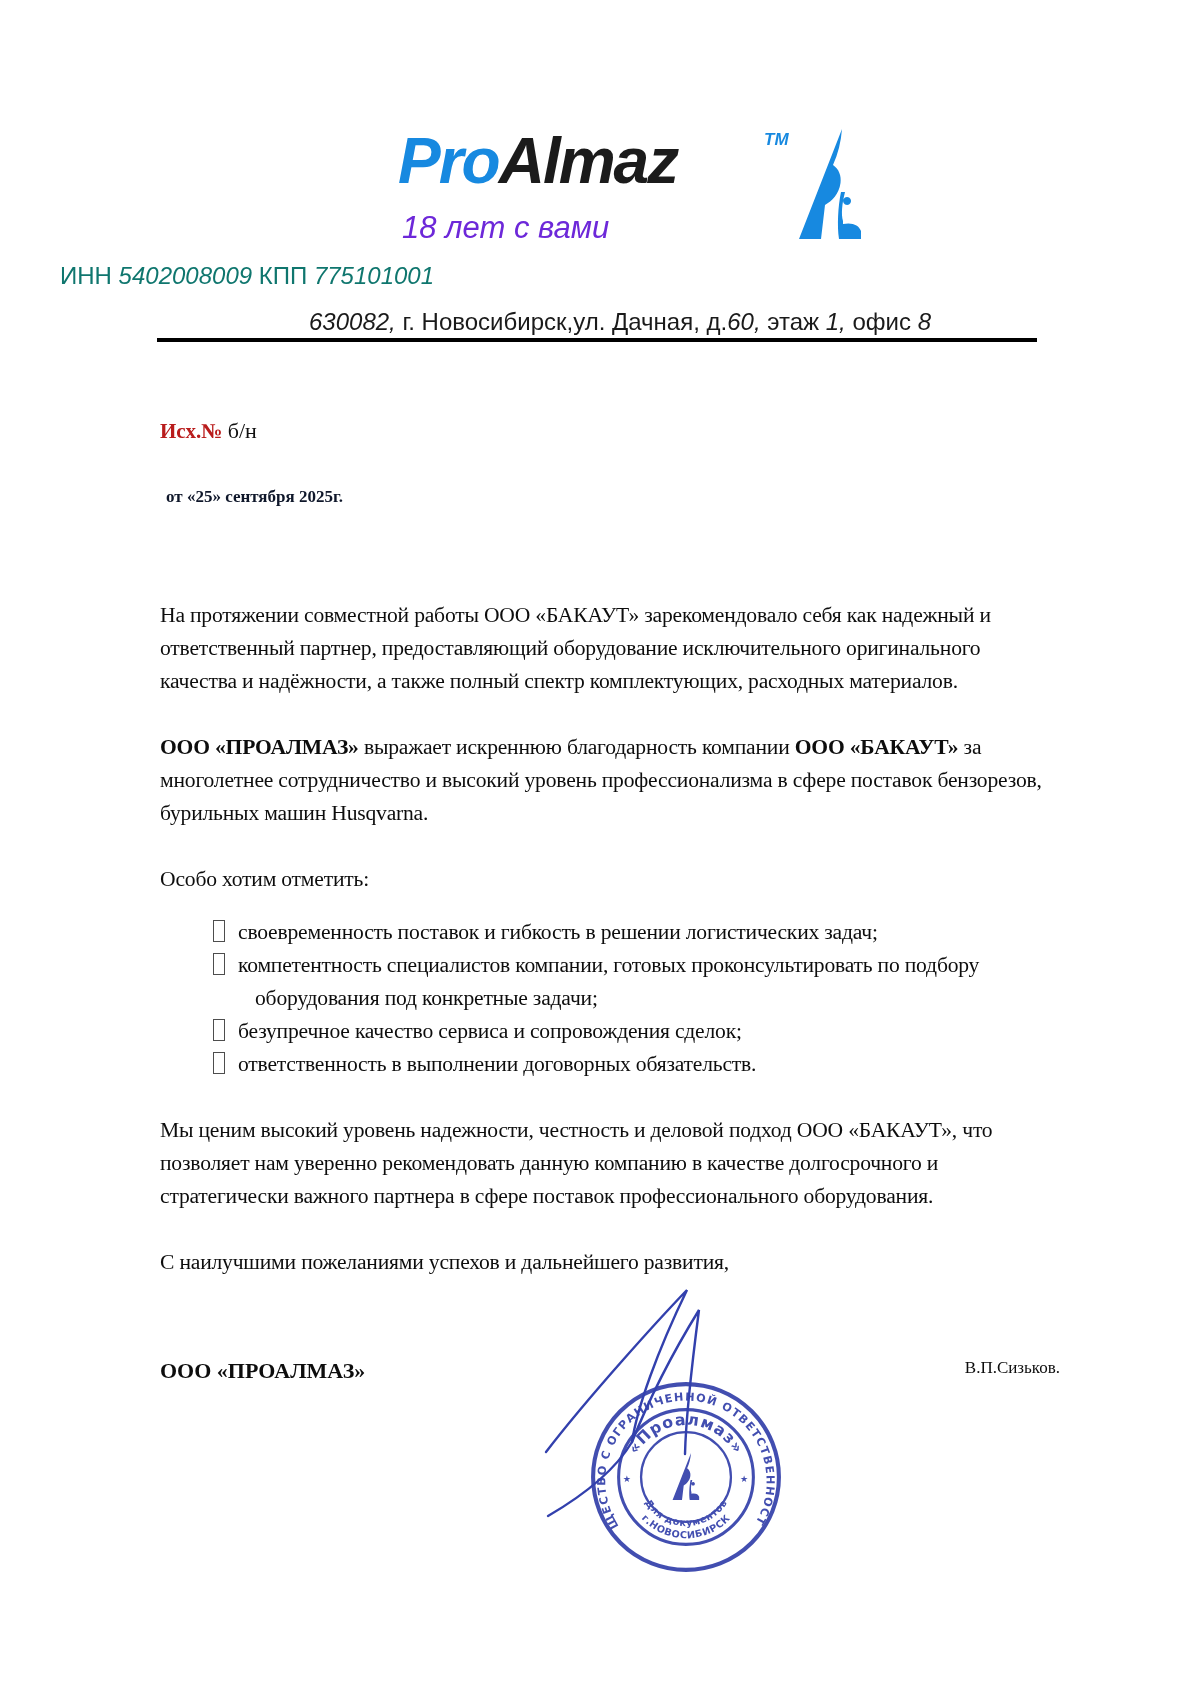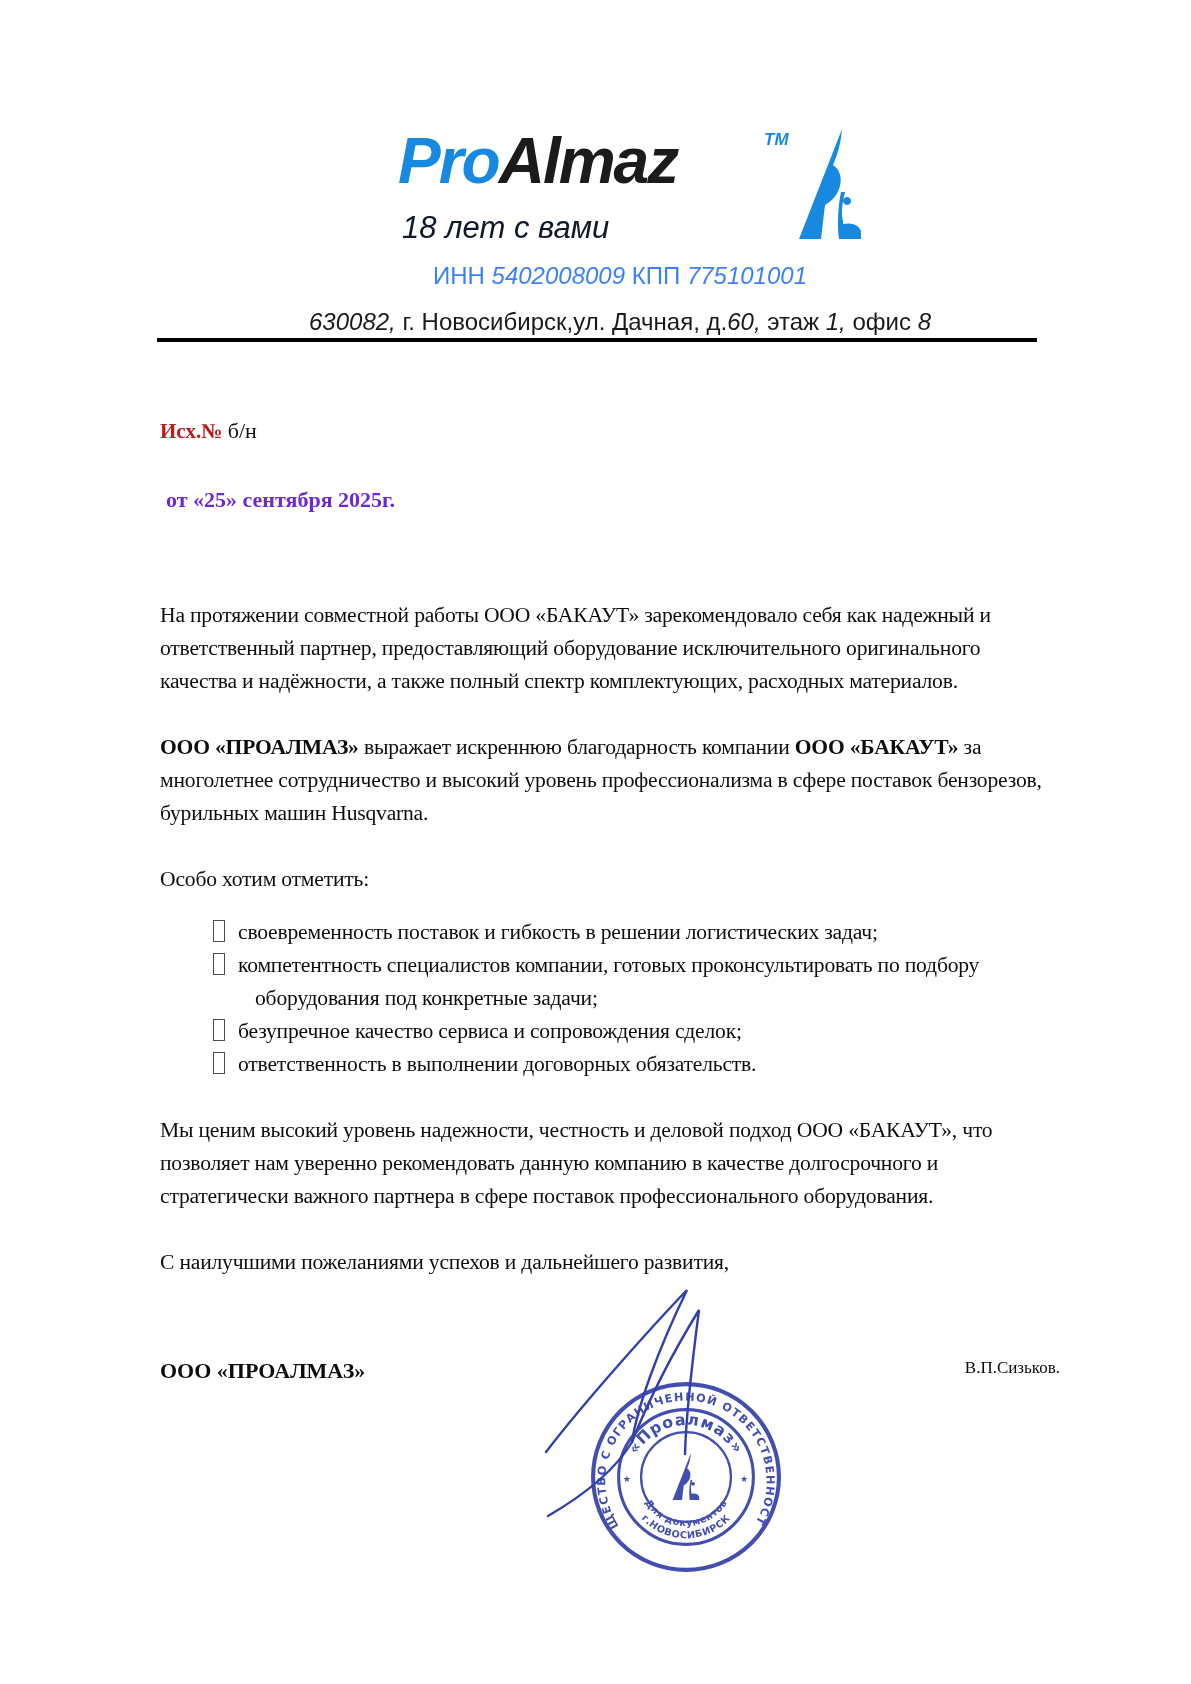--- a/index.html
+++ b/index.html
@@ -8,34 +8,34 @@
 
   
   .brand-word { position:absolute; left:398px; top:122px; font-family:"Liberation Sans", sans-serif;
                 font-style:italic; font-weight:800; font-size:64px; letter-spacing:-2px; line-height:78px; }
   .brand-pro   { color:#1789e0; }
   .brand-almaz { color:#1b1b1b; }
   .brand-tm { position:absolute; left:764px; top:130px; font-family:"Liberation Sans", sans-serif;
               font-style:italic; font-weight:800; font-size:17px; color:#1789e0; }
   .brand-icon { position:absolute; left:796px; top:128px; width:68px; height:112px; }
   .brand-tagline { position:absolute; left:402px; top:210px; font-family:"Liberation Sans", sans-serif;
-                   font-style:italic; font-size:31px; color:#0f172a; letter-spacing:0px; }
+                   font-style:italic; font-size:31px; color:#6d28d9; letter-spacing:0px; }
 
-  .reg-line { position:absolute; left:60px; top:262px; width:1120px; text-align:center;
-              font-family:"Liberation Sans", sans-serif; font-size:24px; color:#3b82f6; }
+  .reg-line { position:absolute; left:60px; top:262px; width:1120px; 
+              font-family:"Liberation Sans", sans-serif; font-size:24px; color:#0f766e; }
   .reg-line .num { font-style:italic; }
   .addr-line { position:absolute; left:40px; top:308px; width:1160px; text-align:center;
                font-family:"Liberation Sans", sans-serif; font-size:24px; color:#1a1a1a; }
   .addr-line .num { font-style:italic; }
   .head-rule { position:absolute; left:157px; top:338px; width:880px; height:4px; background:#000; }
 
   
   .ref-line { position:absolute; left:160px; top:418px; font-size:22px; color:#111; }
   .ref-label { font-weight:bold; color:#b91c1c; font-size:21px; }
-  .date-line { position:absolute; left:166px; top:487px; font-weight:bold; font-size:22px; color:#6d28d9; }
+  .date-line { position:absolute; left:166px; top:487px; font-weight:bold; font-size:17px; color:#0f172a; }
 
   
   .letter-body { position:absolute; left:160px; top:599px; width:884px;
                  font-size:21.6px; line-height:33px; color:#0d0d0d; letter-spacing:-0.2px; }
   .salutation { text-align:center; font-weight:bold; margin:0 0 23px 0; }
   .letter-body p { margin:0 0 33px 0; }
   .letter-body p.intro { margin:0 0 20px 0; }
   .letter-body .b { font-weight:bold; }
   ul.points { list-style:none; margin:12px 0 33px 0; padding:0; }
   ul.points li { padding-left:95px; text-indent:-42px; margin:0; }

